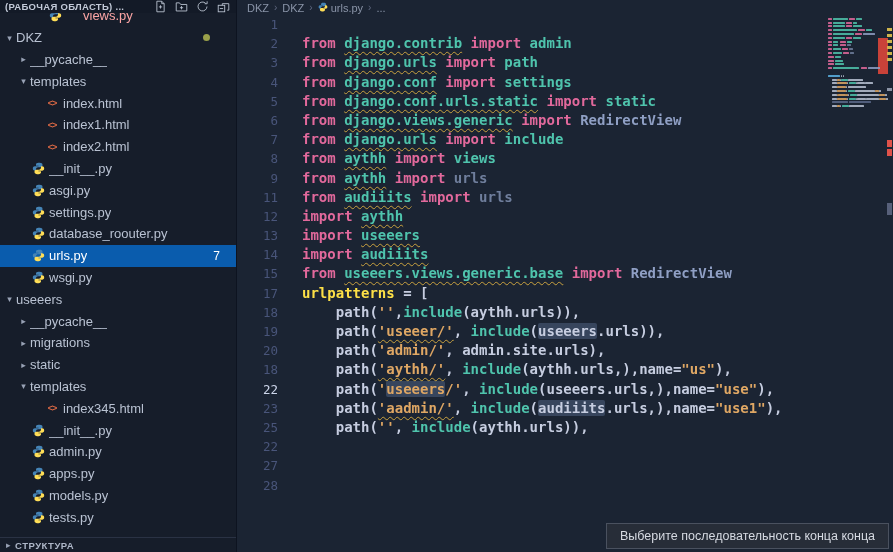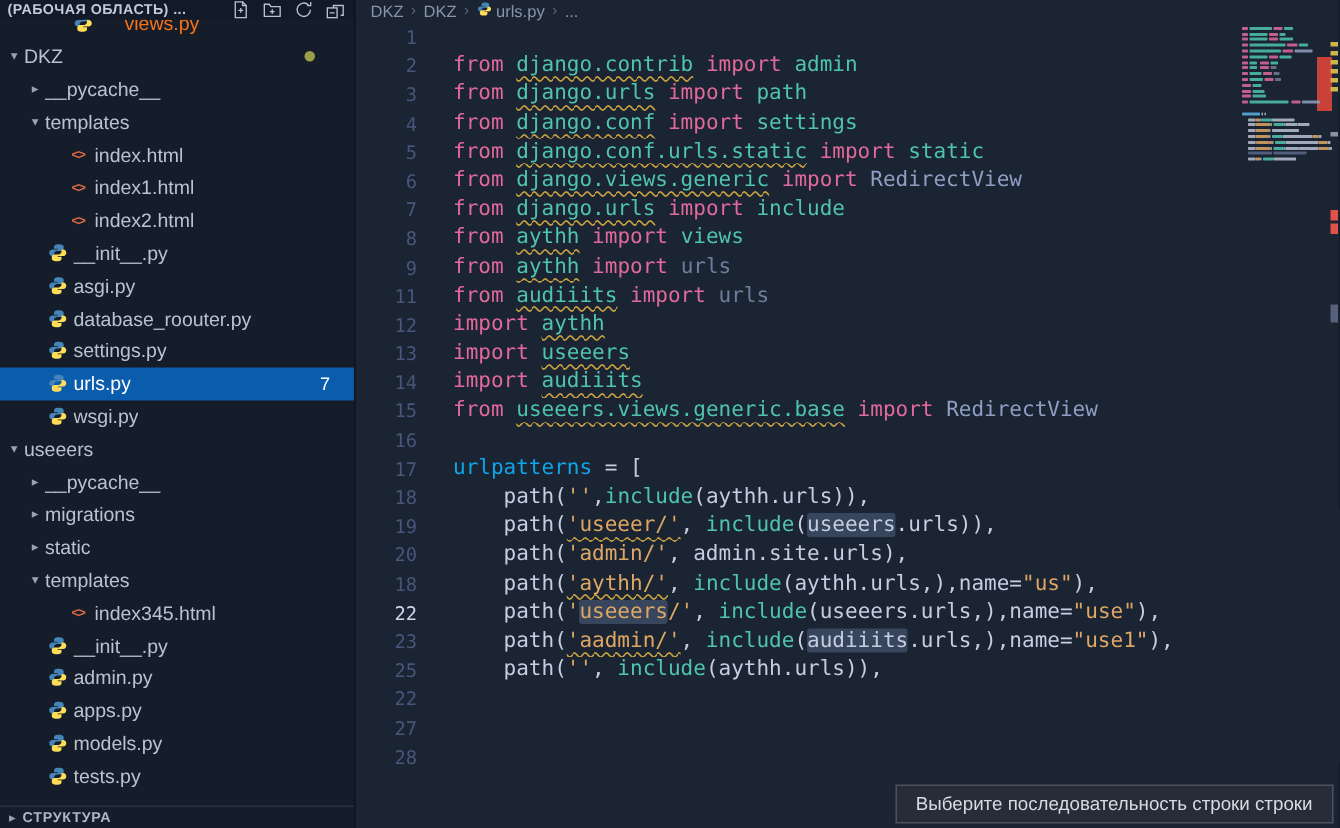--- a/index.html
+++ b/index.html
@@ -9,21 +9,21 @@
 
   
   .sidebar{position:absolute;left:0;top:0;width:237px;height:552px;background:#161d2a;border-right:1px solid #0d1320;}
   .sb-header{position:relative;z-index:3;height:13px;background:#131a27;display:flex;align-items:center;
              padding:0 6px 0 5px;color:#c3cad8;font-size:9.5px;font-weight:bold;letter-spacing:.3px;white-space:nowrap;}
   .sb-actions{margin-left:auto;display:flex;gap:7px;color:#b9c2d0;}
   .sb-btn{width:14px;height:14px;display:flex;align-items:center;justify-content:center;cursor:pointer;}
   .sb-btn svg{stroke-width:1.1;}
   .tree{position:absolute;top:13px;bottom:15px;left:0;right:0;overflow:hidden;}
   .row{height:21.8px;display:flex;align-items:center;font-size:13px;color:#b9c2d2;padding-left:3px;padding-right:10px;cursor:pointer;white-space:nowrap;}
-  .row.cut{margin-top:-8px;color:#f97316;gap:17px;}
+  .row.cut{margin-top:-8px;color:#fca5a5;gap:17px;}
   .row.sel{background:#0a5cad;color:#ffffff;}
   .chev{width:13px;flex:none;font-size:9px;color:#98a2b5;text-align:center;}
   .ficon{width:16px;flex:none;display:flex;align-items:center;justify-content:center;margin-right:3px;}
   .ficon.html{color:#de6a45;font-size:9px;font-weight:bold;letter-spacing:-1px;}
   .lbl{overflow:hidden;text-overflow:ellipsis;}
   .dot{width:7px;height:7px;border-radius:50%;background:#9aa04a;margin-left:auto;margin-right:16px;flex:none;}
   .badge{margin-left:auto;margin-right:6px;font-size:12px;color:#ffffff;flex:none;}
   .sb-structure{position:absolute;bottom:0;left:0;right:0;height:15px;background:#161d2a;border-top:1px solid #2a3244;
                 display:flex;align-items:center;gap:4px;padding-left:6px;font-size:9.5px;font-weight:bold;
                 letter-spacing:.5px;color:#aeb7c8;cursor:pointer;}
@@ -32,27 +32,27 @@
   
   .editor{position:absolute;left:238px;top:0;right:0;bottom:0;background:#1b2433;}
   .breadcrumbs{height:15px;display:flex;align-items:center;gap:5px;padding-left:9px;font-size:11px;color:#8a94a8;}
   .bc-item{display:flex;align-items:center;gap:3px;cursor:pointer;}
   .bc-sep{color:#5f6880;font-size:10px;}
   .code{position:absolute;top:15px;left:0;right:68px;bottom:0;font-family:"DejaVu Sans Mono",monospace;
         font-size:14px;line-height:19.2px;overflow:hidden;}
   .cl{display:flex;height:19.2px;}
   .ln{width:40px;flex:none;text-align:right;color:#49557a;font-size:12.5px;line-height:19.2px;cursor:pointer;}
   .ln.act{color:#cdd6ea;}
-  .lc{padding-left:24px;white-space:pre;cursor:text;}
+  .lc{padding-left:24px;white-space:pre;cursor:text;font-weight:bold;}
   .t-k{color:#e2699c;}
   .t-m{color:#4fc4ad;}
   .t-n{color:#4fc4ad;}
   .t-c{color:#8f9fc4;margin-top:32px;}
   .t-d{color:#6f7e9c;}
-  .t-v{color:#0ea5e9;}
+  .t-v{color:#fde047;}
   .t-p{color:#c6cde0;}
   .t-s{color:#dfa764;}
   .t-x{color:#5b688a;font-style:italic;}
   .t-u{text-decoration:underline;text-decoration-style:wavy;text-decoration-color:#c9a23f;
        text-decoration-thickness:1px;text-underline-offset:3px;text-decoration-skip-ink:none;}
   .t-h{background:rgba(115,140,185,.32);border-radius:2px;}
 
   
   .minimap{position:absolute;top:14px;right:7px;width:58px;bottom:0;cursor:pointer;}
   .mm-line{display:flex;height:2px;margin-bottom:1.8px;}
@@ -165,31 +165,31 @@
           <span class="lbl">asgi.py</span>
         </div>
         <div class="row">
           <span style="width: 27px; flex: 0 0 auto;"></span>
           <span class="ficon">
             <svg viewBox="0 0 16 16" width="13" height="13">
               <path fill="#4584b6" d="M7.9 1C6 1 4.9 1.9 4.9 3.3v1.4h3.2v.6H3.6C2.1 5.3 1 6.4 1 8s1.1 2.7 2.6 2.7h1.3V9.2c0-1.5 1.2-2.6 2.6-2.6h3.2c1.2 0 2.2-1 2.2-2.2V3.3C13 1.9 11.4 1 9.6 1z"></path>
               <path fill="#ffde57" d="M8.1 15c1.9 0 3-.9 3-2.3v-1.4H7.9v-.6h4.5c1.5 0 2.6-1.1 2.6-2.7S13.9 5.3 12.4 5.3h-1.3v1.5c0 1.5-1.2 2.6-2.6 2.6H5.3c-1.2 0-2.2 1-2.2 2.2v1.1C3.1 14.1 4.6 15 6.4 15z"></path>
             </svg>
           </span>
+          <span class="lbl">settings.py</span>
+        </div>
+        <div class="row">
+          <span style="width: 27px; flex: 0 0 auto;"></span>
+          <span class="ficon">
+            <svg viewBox="0 0 16 16" width="13" height="13">
+              <path fill="#4584b6" d="M7.9 1C6 1 4.9 1.9 4.9 3.3v1.4h3.2v.6H3.6C2.1 5.3 1 6.4 1 8s1.1 2.7 2.6 2.7h1.3V9.2c0-1.5 1.2-2.6 2.6-2.6h3.2c1.2 0 2.2-1 2.2-2.2V3.3C13 1.9 11.4 1 9.6 1z"></path>
+              <path fill="#ffde57" d="M8.1 15c1.9 0 3-.9 3-2.3v-1.4H7.9v-.6h4.5c1.5 0 2.6-1.1 2.6-2.7S13.9 5.3 12.4 5.3h-1.3v1.5c0 1.5-1.2 2.6-2.6 2.6H5.3c-1.2 0-2.2 1-2.2 2.2v1.1C3.1 14.1 4.6 15 6.4 15z"></path>
+            </svg>
+          </span>
           <span class="lbl">database_roouter.py</span>
-        </div>
-        <div class="row">
-          <span style="width: 27px; flex: 0 0 auto;"></span>
-          <span class="ficon">
-            <svg viewBox="0 0 16 16" width="13" height="13">
-              <path fill="#4584b6" d="M7.9 1C6 1 4.9 1.9 4.9 3.3v1.4h3.2v.6H3.6C2.1 5.3 1 6.4 1 8s1.1 2.7 2.6 2.7h1.3V9.2c0-1.5 1.2-2.6 2.6-2.6h3.2c1.2 0 2.2-1 2.2-2.2V3.3C13 1.9 11.4 1 9.6 1z"></path>
-              <path fill="#ffde57" d="M8.1 15c1.9 0 3-.9 3-2.3v-1.4H7.9v-.6h4.5c1.5 0 2.6-1.1 2.6-2.7S13.9 5.3 12.4 5.3h-1.3v1.5c0 1.5-1.2 2.6-2.6 2.6H5.3c-1.2 0-2.2 1-2.2 2.2v1.1C3.1 14.1 4.6 15 6.4 15z"></path>
-            </svg>
-          </span>
-          <span class="lbl">settings.py</span>
         </div>
         <div class="row sel">
           <span style="width: 27px; flex: 0 0 auto;"></span>
           <span class="ficon">
             <svg viewBox="0 0 16 16" width="13" height="13">
               <path fill="#4584b6" d="M7.9 1C6 1 4.9 1.9 4.9 3.3v1.4h3.2v.6H3.6C2.1 5.3 1 6.4 1 8s1.1 2.7 2.6 2.7h1.3V9.2c0-1.5 1.2-2.6 2.6-2.6h3.2c1.2 0 2.2-1 2.2-2.2V3.3C13 1.9 11.4 1 9.6 1z"></path>
               <path fill="#ffde57" d="M8.1 15c1.9 0 3-.9 3-2.3v-1.4H7.9v-.6h4.5c1.5 0 2.6-1.1 2.6-2.7S13.9 5.3 12.4 5.3h-1.3v1.5c0 1.5-1.2 2.6-2.6 2.6H5.3c-1.2 0-2.2 1-2.2 2.2v1.1C3.1 14.1 4.6 15 6.4 15z"></path>
             </svg>
           </span>
           <span class="lbl">urls.py</span>
@@ -363,24 +363,20 @@
           <span class="ln">13</span>
           <span class="lc"><span class="t-k">import </span><span class="t-m t-u">useeers</span></span>
         </div>
         <div class="cl">
           <span class="ln">14</span>
           <span class="lc"><span class="t-k">import </span><span class="t-m t-u">audiiits</span></span>
         </div>
         <div class="cl">
           <span class="ln">15</span>
           <span class="lc"><span class="t-k">from </span><span class="t-m t-u">useeers.views.generic.base</span><span class="t-k"> import </span><span class="t-c">RedirectView</span></span>
-        </div>
-        <div class="cl">
-          <span class="ln">16</span>
-          <span class="lc"></span>
         </div>
         <div class="cl">
           <span class="ln">17</span>
           <span class="lc"><span class="t-v">urlpatterns</span><span class="t-p"> = [</span></span>
         </div>
         <div class="cl">
           <span class="ln">18</span>
           <span class="lc"><span class="t-p">    path(</span><span class="t-s">''</span><span class="t-p">,</span><span class="t-n">include</span><span class="t-p">(aythh.urls)),</span></span>
         </div>
         <div class="cl">
@@ -633,16 +629,16 @@
         <div class="rmark" style="top: 34px; height: 3px; background: rgb(205, 180, 76);"></div>
         <div class="rmark" style="top: 40px; height: 3px; background: rgb(205, 180, 76);"></div>
         <div class="rmark" style="top: 46px; height: 3px; background: rgb(205, 180, 76);"></div>
         <div class="rmark" style="top: 52px; height: 3px; background: rgb(205, 180, 76);"></div>
         <div class="rmark" style="top: 58px; height: 3px; background: rgb(205, 180, 76);"></div>
         <div class="rmark" style="top: 88px; height: 3px; background: rgb(138, 147, 165);"></div>
         <div class="rmark" style="top: 140px; height: 7px; background: rgb(224, 82, 74);"></div>
         <div class="rmark" style="top: 149px; height: 7px; background: rgb(224, 82, 74);"></div>
         <div class="rmark" style="top: 203px; height: 12px; background: rgb(87, 96, 122);"></div>
       </div>
-    <div class="notification">Выберите последовательность строки строки</div>
+    <div class="notification">Выберите последовательность конца конца</div>
   </main>
 
 </div>
 
 </body></html>

